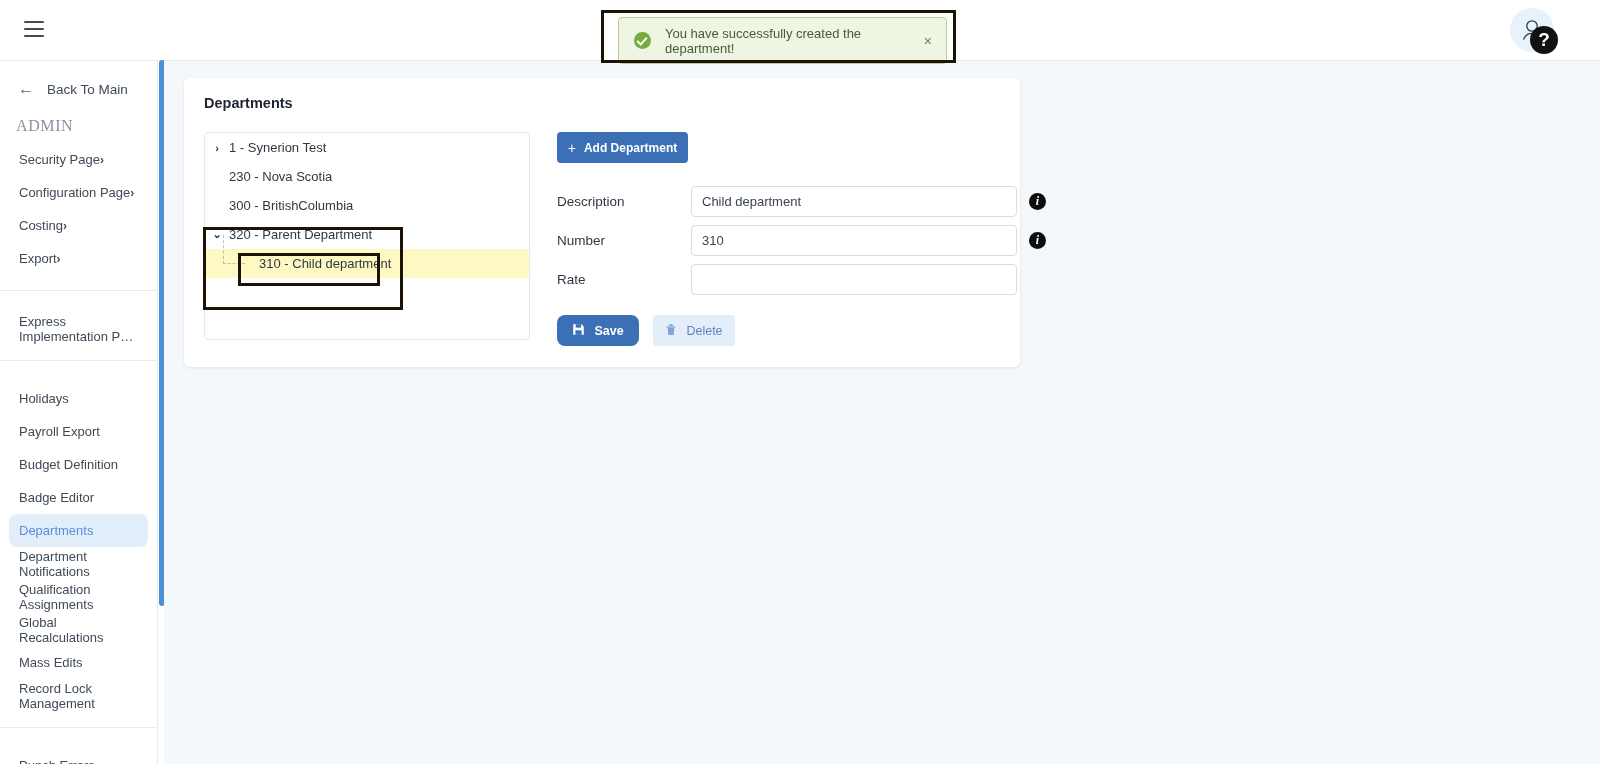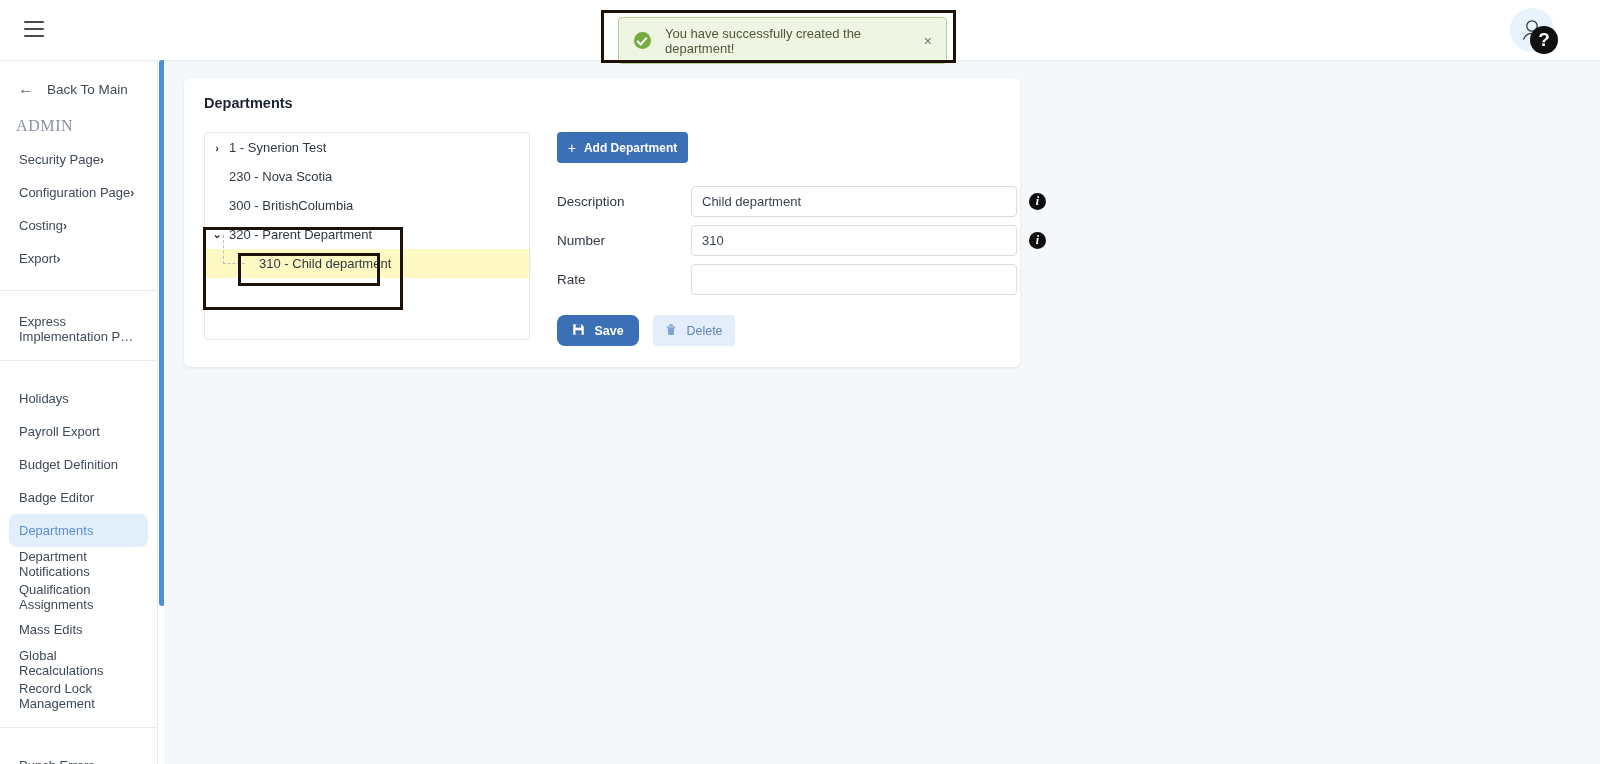--- a/index.html
+++ b/index.html
@@ -269,24 +269,24 @@
     <div class="sb-item active">
       <span>Departments</span>
     </div>
     <div class="sb-item">
       <span>Department Notifications</span>
     </div>
     <div class="sb-item">
       <span>Qualification Assignments</span>
     </div>
     <div class="sb-item">
+      <span>Global Recalculations</span>
+    </div>
+    <div class="sb-item">
       <span>Mass Edits</span>
-    </div>
-    <div class="sb-item">
-      <span>Global Recalculations</span>
     </div>
     <div class="sb-item">
       <span>Record Lock Management</span>
     </div>
   </div>
 
   <div class="sb-divider" style="margin-top:15px"></div>
   <div class="sb-gap-top"></div>
 
   <div>

